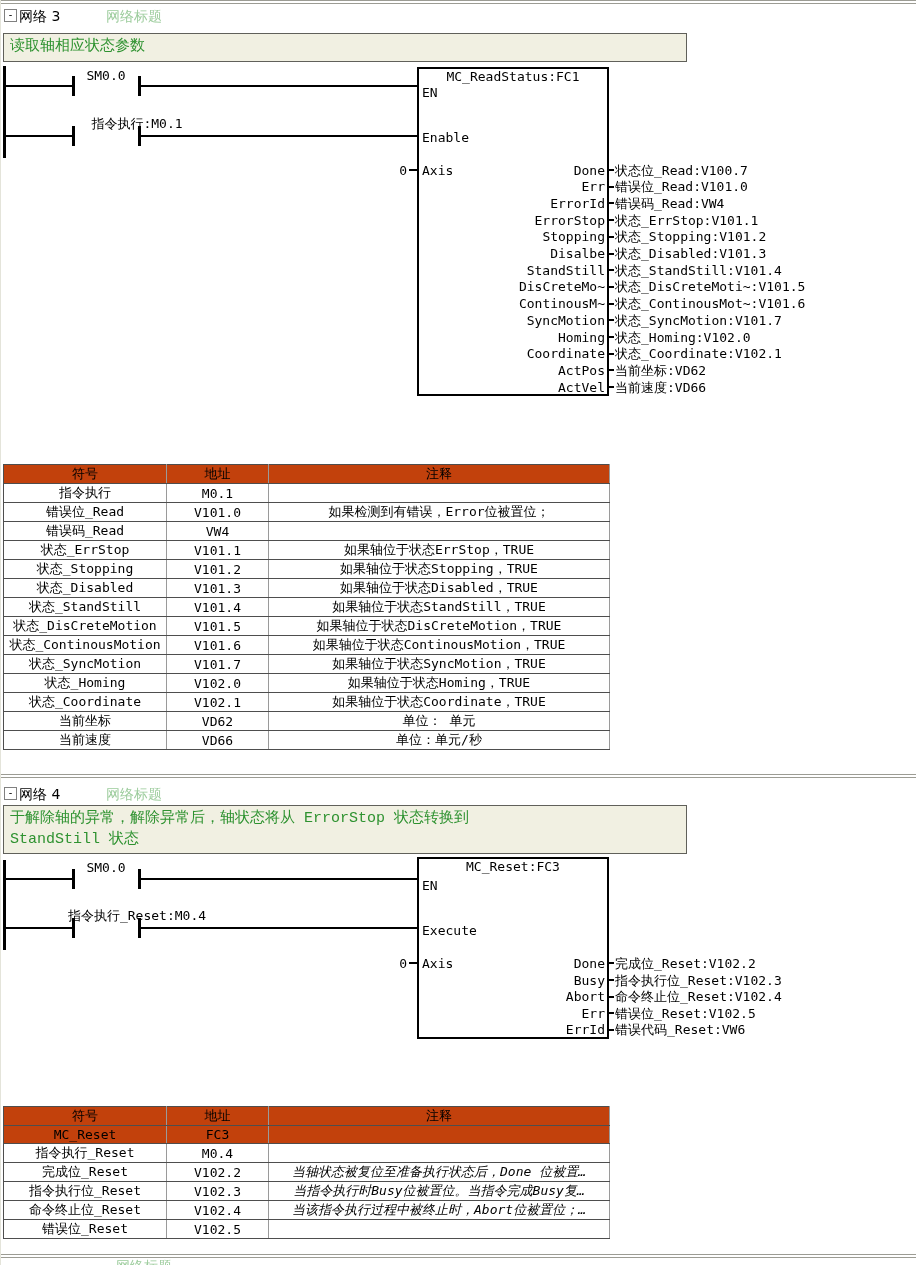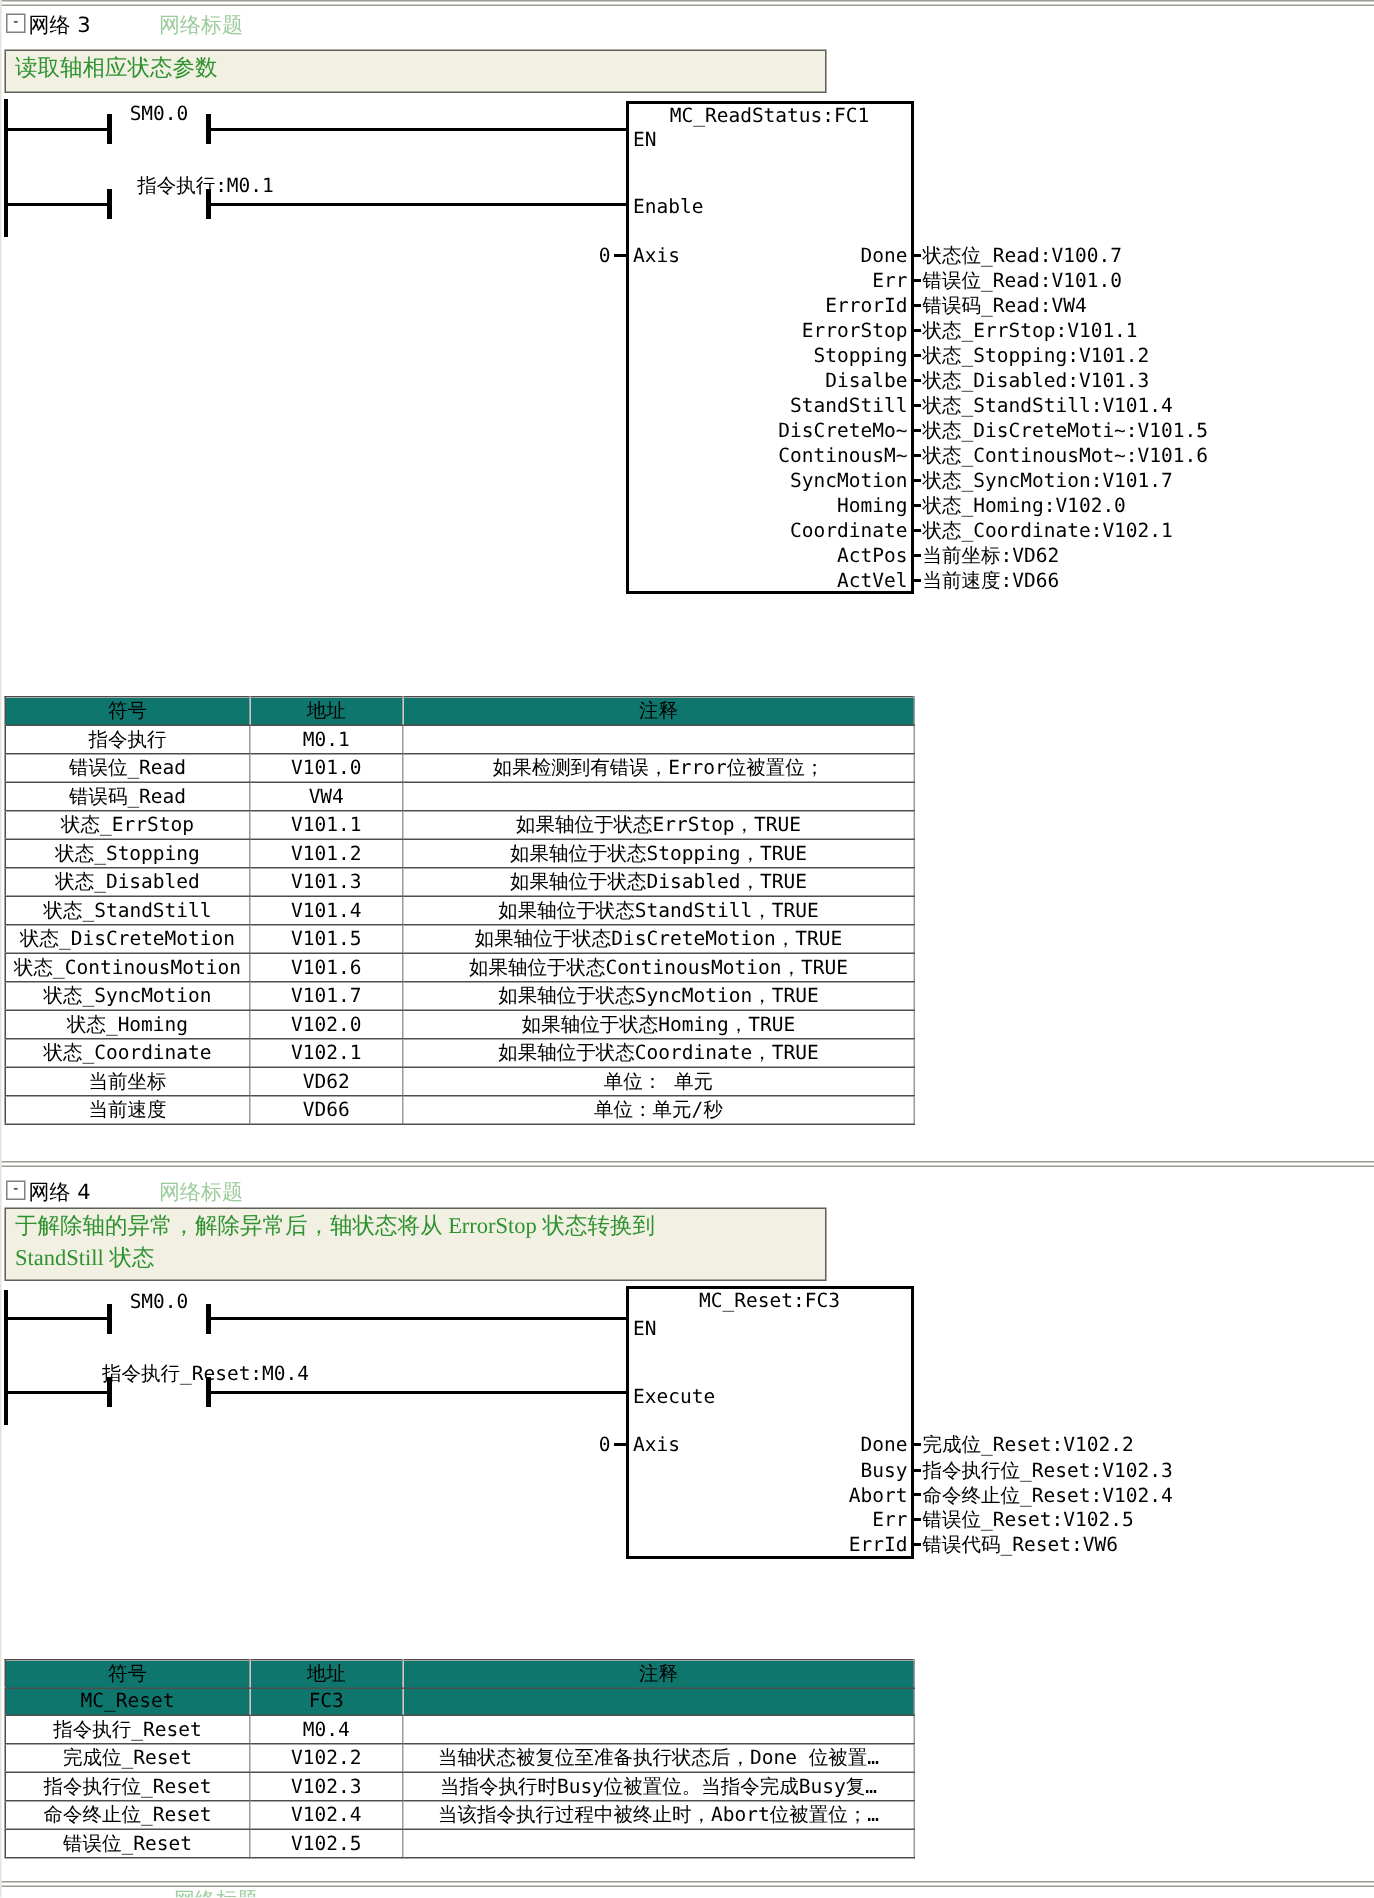--- a/index.html
+++ b/index.html
@@ -8,35 +8,35 @@
   .sep{position:absolute;left:0;width:916px;height:1px;background:#9C9C94;}
   
   .nethead{position:absolute;left:0;width:916px;height:18px;}
   .collapse{position:absolute;left:3px;top:1px;width:11px;height:11px;border:1px solid #808080;
             background:#fff;color:#000;font-size:10px;line-height:9px;text-align:center;cursor:pointer;}
   .netnum{position:absolute;left:18px;top:0;font-family:"DejaVu Sans","Liberation Sans",sans-serif;
           font-weight:normal;font-size:14px;color:#000;}
   .nettitle{position:absolute;left:105px;top:0;font-family:"DejaVu Sans","Liberation Sans",sans-serif;
             font-size:14px;color:#9CCC9C;}
   
-  .combox{position:absolute;left:2px;width:548px;background:#F1F0E2;border:1px solid #60605A;
-          color:#2E9230;font-family:Liberation Serif, serif;
+  .combox{position:absolute;left:2px;width:684px;background:#F1F0E2;border:1px solid #60605A;
+          color:#2E9230;font-family:Liberation Mono, monospace;
           font-size:15px;line-height:21px;padding:2px 6px;box-sizing:border-box;}
   
   svg{position:absolute;left:0;}
   svg text{font-family:"DejaVu Sans Mono","Liberation Mono",monospace;font-size:13px;fill:#000;}
   
   table.symtab{position:absolute;left:2px;width:606px;border-collapse:collapse;table-layout:fixed;
                font-size:13px;color:#000;background:#fff;}
   table.symtab th,table.symtab td{height:17px;padding:0 2px;margin:0;font-weight:normal;
                border-bottom:1px solid #4E4E4E;border-right:1px solid #9A9A9A;
                text-align:center;overflow:hidden;white-space:nowrap;}
   table.symtab{border:1px solid #4E4E4E;}
-  table.symtab tr.gray{background:#0f766e;}
-  td.cleft{text-align:left;}
+  table.symtab tr.gray{background:#c2410c;}
+  td.cleft{text-align:left;font-style:italic;}
   .cutnote{position:absolute;left:115px;top:1258px;color:#9CCC9C;
            font-family:"DejaVu Sans","Liberation Sans",sans-serif;font-size:14px;}
 </style>
 </head>
 <body>
 
 <div class="page">
 
   <div class="sep" style="top:0;"></div>
   <div class="sep" style="top:3px;"></div>

